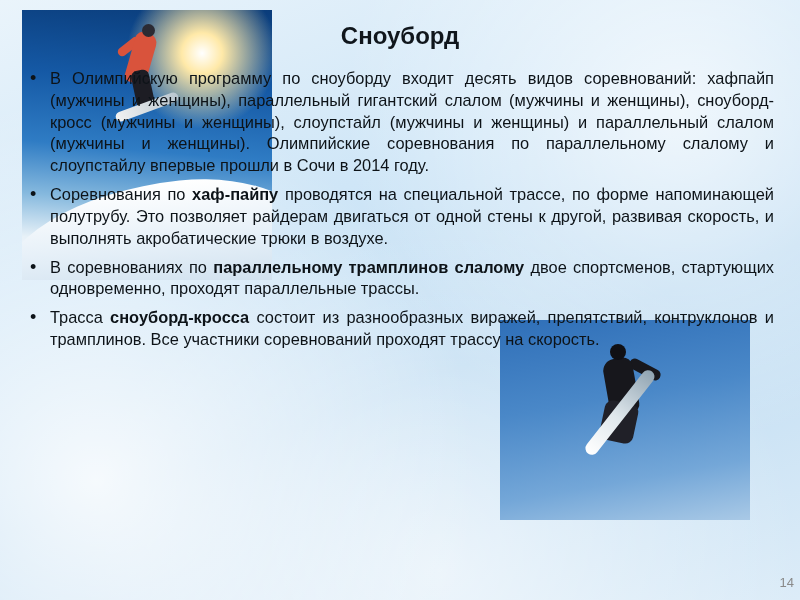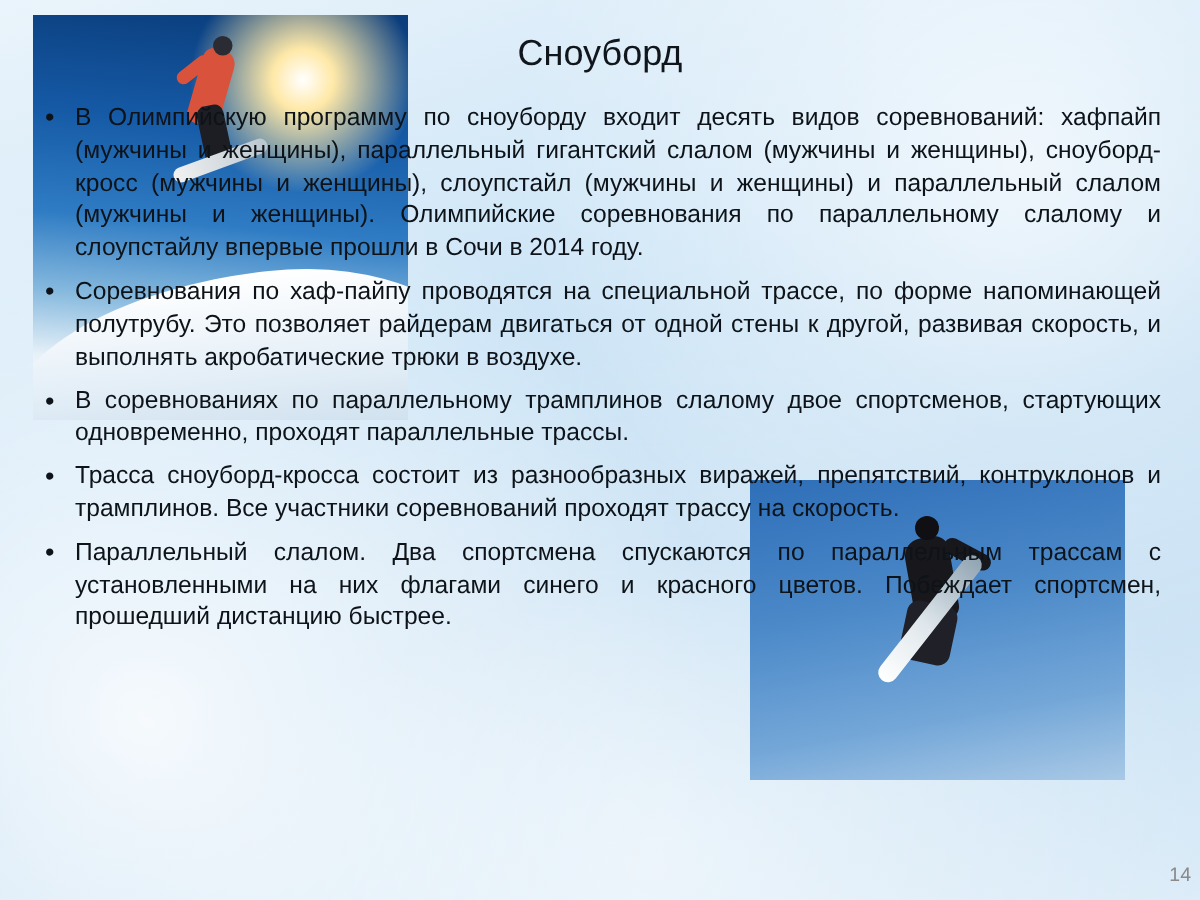--- a/index.html
+++ b/index.html
@@ -183,21 +183,21 @@
   }
 
   
   .title {
     position: absolute;
     left: 0;
     right: 0;
     top: 22px;
     text-align: center;
     font-size: 24px;
-    font-weight: normal;
+    font-weight: bold;
     color: #10161c;
     z-index: 5;
   }
 
   .content {
     position: absolute;
     left: 24px;
     right: 26px;
     top: 68px;
     z-index: 6;
@@ -219,21 +219,21 @@
   }
   ul.bullets > li::before {
     content: "•";
     position: absolute;
     left: 6px;
     top: -1px;
     font-size: 18px;
     color: #0d1318;
   }
   li .b {
-    font-weight: normal;
+    font-weight: bold;
   }
 
   .page-number {
     position: absolute;
     right: 6px;
     bottom: 10px;
     font-size: 13px;
     color: #8a8a8a;
     z-index: 7;
   }
@@ -265,18 +265,17 @@
   </div>
 
   <div class="title">Сноуборд</div>
 
   <div class="content">
     <ul class="bullets">
       <li id="li-0"><span>В Олимпийскую программу по сноуборду входит десять видов соревнований: хафпайп (мужчины и женщины), параллельный гигантский слалом (мужчины и женщины), сноуборд-кросс (мужчины и женщины), слоупстайл (мужчины и женщины) и параллельный слалом (мужчины и женщины). Олимпийские соревнования по параллельному слалому и слоупстайлу впервые прошли в Сочи в 2014 году.</span></li>
       <li id="li-1"><span>Соревнования по </span><span class="b">хаф-пайпу</span><span> проводятся на специальной трассе, по форме напоминающей полутрубу. Это позволяет райдерам двигаться от одной стены к другой, развивая скорость, и выполнять акробатические трюки в воздухе.</span></li>
       <li id="li-2"><span>В соревнованиях по </span><span class="b">параллельному трамплинов слалому</span><span> двое спортсменов, стартующих одновременно, проходят параллельные трассы.</span></li>
       <li id="li-3"><span>Трасса </span><span class="b">сноуборд-кросса</span><span> состоит из разнообразных виражей, препятствий, контруклонов и трамплинов. Все участники соревнований проходят трассу на скорость.</span></li>
-      <li id="li-5"><span class="b">Параллельный слалом.</span><span> Два спортсмена спускаются по параллельным трассам с установленными на них флагами синего и красного цветов. Побеждает спортсмен, прошедший дистанцию быстрее.</span></li>
     </ul>
   </div>
 
   <div class="page-number">14</div>
 </div>
 
 </body></html>

